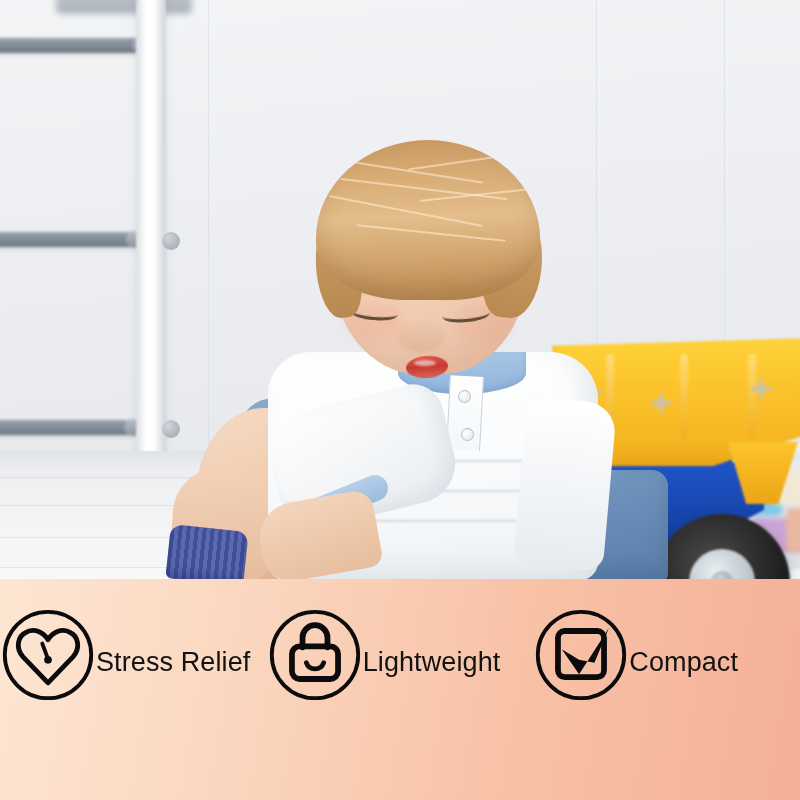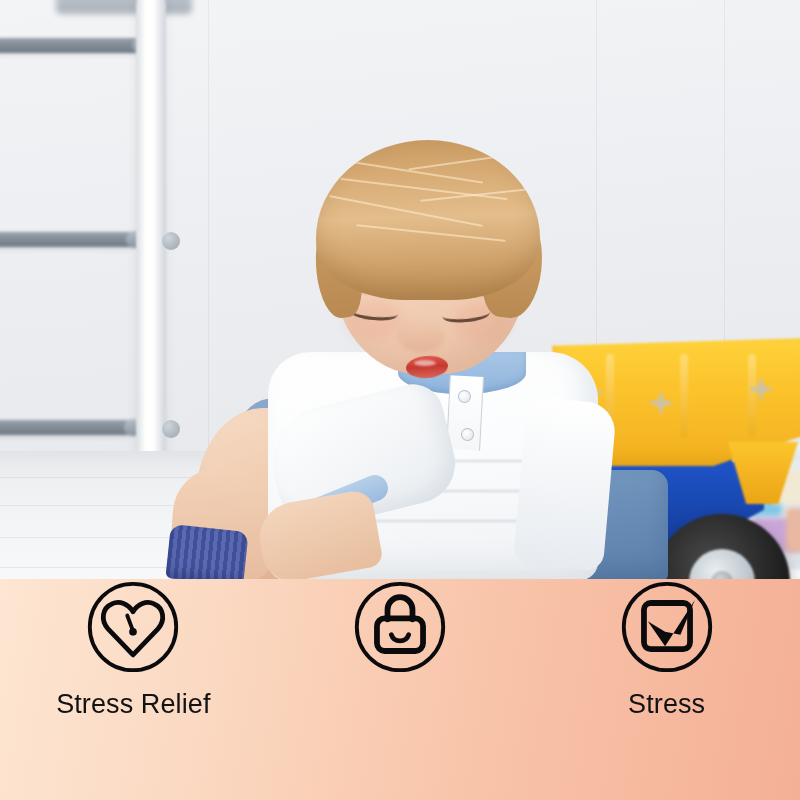--- a/index.html
+++ b/index.html
@@ -336,21 +336,22 @@
 
   
   .featurebar {
     position:absolute; left:0; top:579px; width:800px; height:221px;
     background:linear-gradient(100deg, #fde6d2 0%, #fbd9c2 26%, #f8c3a8 62%, #f4b096 100%);
     display:flex; align-items:flex-start; justify-content:space-around;
     z-index:5;
   }
   .feature {
     width:33.33%;
-    display:flex; flex-direction:column; align-items:center;
+    display:flex; align-items:center;
+    padding-top:28px;
   }
   .feature-icon { width:96px; height:96px; display:block; }
   .feature-label {
     margin-top:14px;
     font-family:"Liberation Sans", sans-serif;
     font-size:27px; color:#111214; letter-spacing:.1px;
     white-space:nowrap;
   }
 </style>
 </head>
@@ -478,25 +479,26 @@
       <div class="feature-label">Stress Relief</div>
     </div>
 
     <div class="feature">
       <svg class="feature-icon" viewBox="0 0 100 100">
         <circle cx="50" cy="50" r="45" fill="none" stroke="#0b0b0d" stroke-width="4"></circle>
         <path d="M37 42 V32 a13 13 0 0 1 26 0 V42" fill="none" stroke="#0b0b0d" stroke-width="6" stroke-linecap="round"></path>
         <rect x="26" y="41" width="48" height="34" rx="8" fill="none" stroke="#0b0b0d" stroke-width="6"></rect>
         <path d="M41 58 a9.5 9.5 0 0 0 18 0" fill="none" stroke="#0b0b0d" stroke-width="5" stroke-linecap="round"></path>
       </svg>
+      <div class="feature-label">Lightweight</div>
     </div>
 
     <div class="feature">
       <svg class="feature-icon" viewBox="0 0 100 100">
         <circle cx="50" cy="50" r="45" fill="none" stroke="#0b0b0d" stroke-width="4"></circle>
         <rect x="26" y="25" width="48" height="48" rx="7" fill="none" stroke="#0b0b0d" stroke-width="6"></rect>
         <path d="M30 44 L48 70 L79 22 L64 58 L48 55 Z" fill="#0b0b0d"></path>
       </svg>
-      <div class="feature-label">Stress</div>
+      <div class="feature-label">Compact</div>
     </div>
 
   </div>
 </div>
 
 </body></html>

